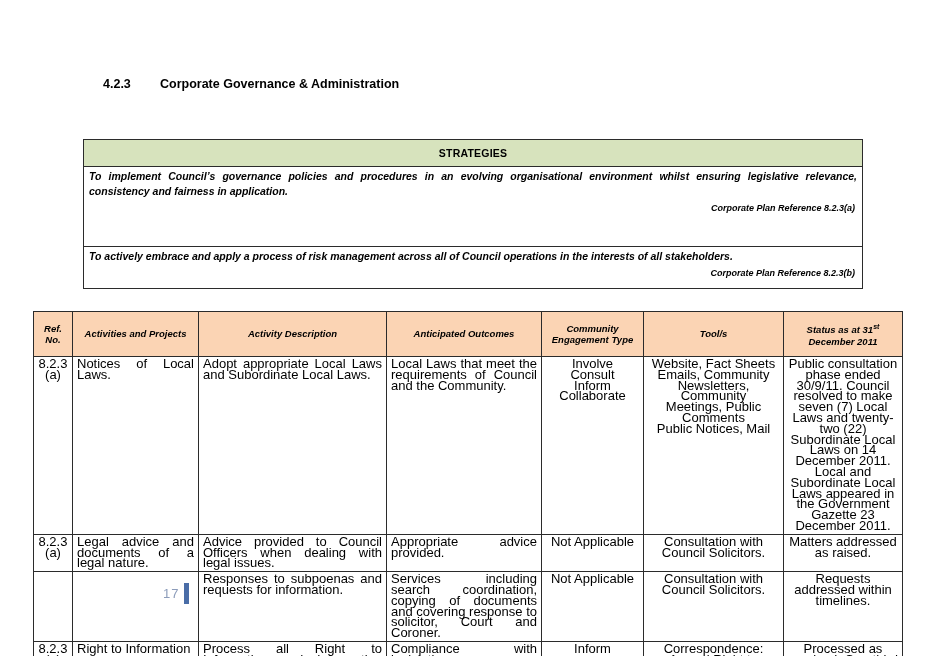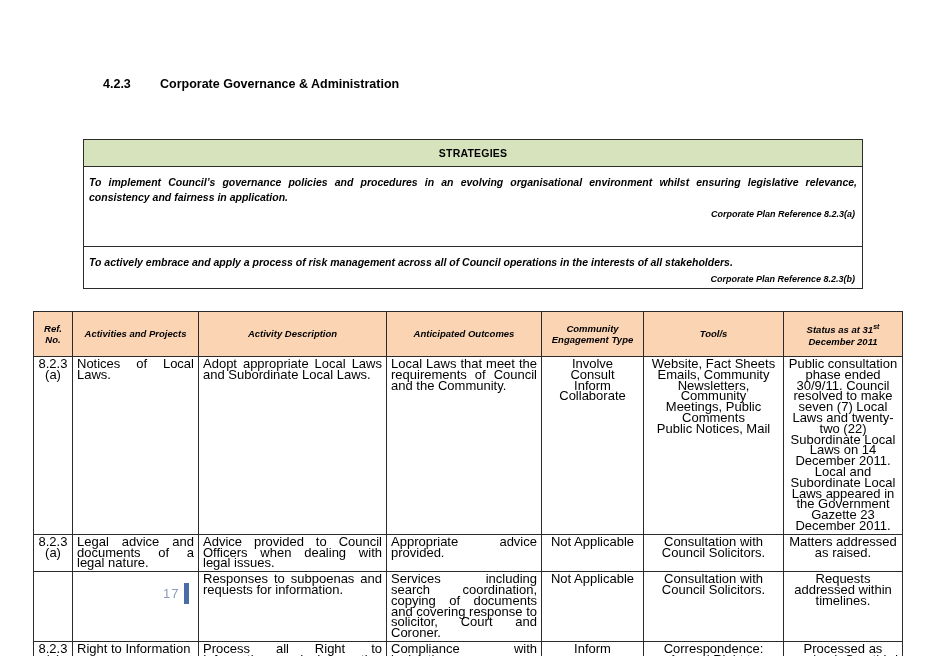--- a/index.html
+++ b/index.html
@@ -16,21 +16,21 @@
 
   
   .officer-info { position:absolute; left:80px; top:104px; font-size:9.5px; line-height:11px; }
   .officer-row { display:flex; }
   .officer-label { width:117px; }
 
   
   .strategies { position:absolute; left:75px; top:139px; width:780px; border-collapse:collapse;margin-left:8px; }
   .strategies td { border:1px solid #2b2b2b; }
   .strategies-header { background:#d7e3bd; text-align:center; font-weight:bold; font-size:10.5px; height:27px; vertical-align:middle; letter-spacing:0.2px; }
-  .strategy-cell { padding:8px 5px 2px 5px; vertical-align:top; }
+  .strategy-cell { padding:2px 5px 2px 5px; vertical-align:top; }
   .strategy-text { font-weight:bold; font-style:italic; font-size:10.5px; line-height:15px; text-align:justify; }
   .strategy-reference { font-weight:bold; font-style:italic; font-size:9px; text-align:right; padding:4px 2px 2px 2px; }
   .strategy-row-a { height:80px; }
   .strategy-row-b { height:42px; }
 
   
   .activities { position:absolute; left:33px; top:268px; width:869px; border-collapse:collapse; table-layout:fixed;margin-top:43px; }
   .activities th, .activities td { border:1px solid #2b2b2b; }
   .activities th {
     background:#fbd4b4; font-weight:bold; font-style:italic; font-size:9.5px;

